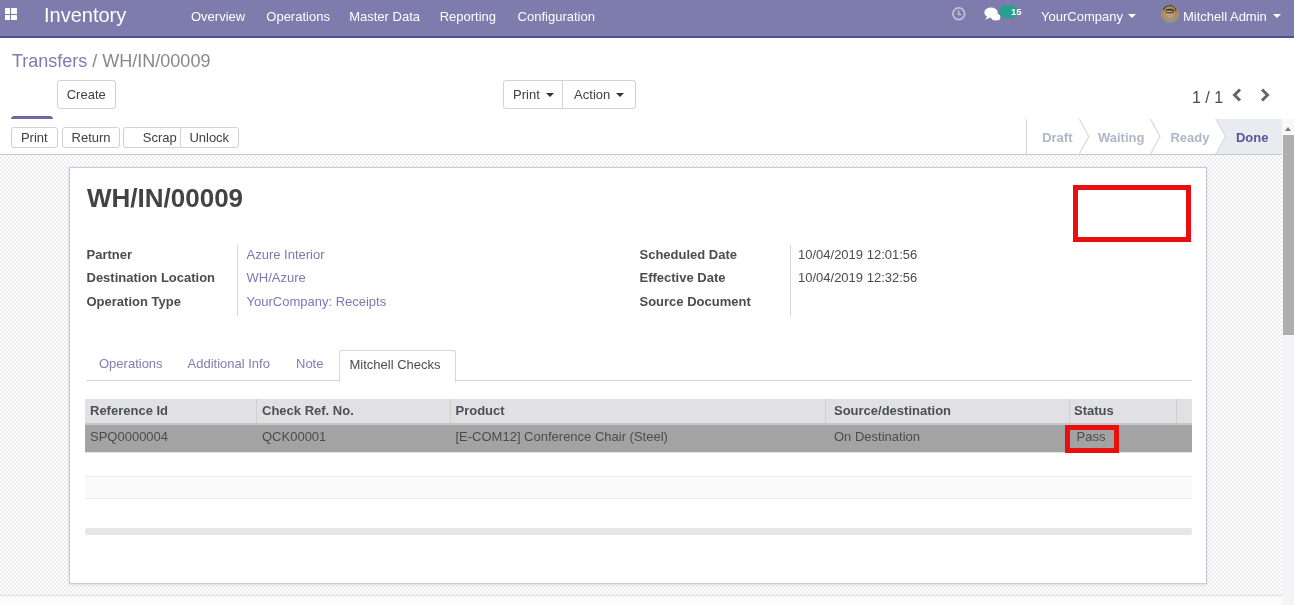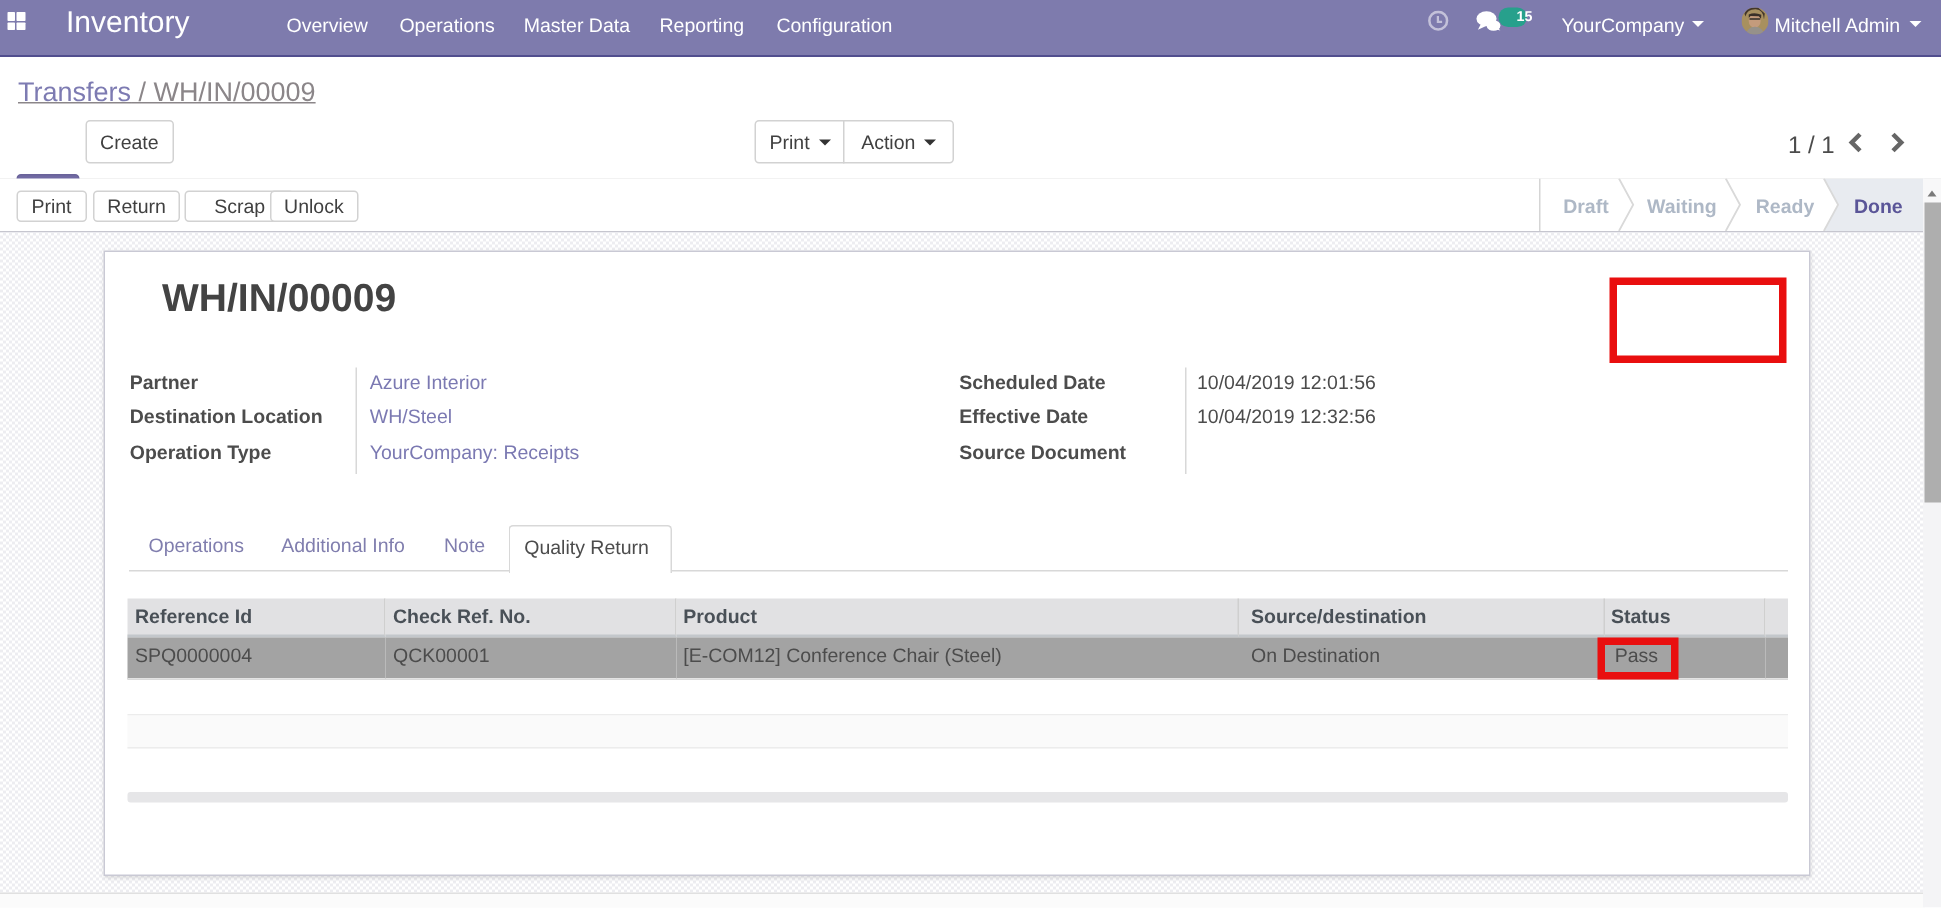--- a/index.html
+++ b/index.html
@@ -13,21 +13,21 @@
   #appicon { left:4.5px; top:8.2px; width:13px; height:11.6px; }
   #appicon div { position:absolute; width:5.5px; height:5.4px; background:#fff; border-radius:0.5px; }
   #brand { left:44px; top:4px; font-size:20px; color:#fff; }
   .navitem { top:9px; font-size:13px; color:#fff;text-align:right; }
   .caret { width:0; height:0; border-left:4px solid transparent; border-right:4px solid transparent; border-top:4.5px solid #fff; }
   #badge { left:999px; top:4.5px; width:19px; height:13.2px; background:#27a08c; border-radius:7px;
     color:#fff; font-size:9.5px; font-weight:bold; text-align:center; line-height:13.2px;padding-left:12px; }
 
   
   #cp { left:0; top:38px; width:1294px; height:81.5px; background:#fff; border-bottom:1px solid #cacaca; }
-  #breadcrumb { left:12px; top:13px; font-size:18px; color:#8b8689;text-decoration:underline; }
+  #breadcrumb { left:12px; top:13px; font-size:18px; color:#8b8689; }
   #breadcrumb a { color:#7d7bb2; text-decoration:none; }
   .btn { position:absolute; border:1px solid #d2d2d2; border-radius:3px; background:#fff; color:#404040;
     text-align:center; font-size:13px; }
   #btn-edit { left:11px; top:41.5px; width:42px; height:29.5px; background:#716aa3; border-color:#6a639a; color:#fff; line-height:28px;margin-top:36px; }
   #btn-create { left:57px; top:41.5px; width:58.5px; height:29.5px; line-height:28px; }
   #grp-print { left:503.4px; top:42.3px; width:60px; height:28.4px; line-height:27px; border-radius:3px 0 0 3px; }
   #grp-action { left:562.4px; top:42.3px; width:73.6px; height:28.4px; line-height:27px; border-radius:0 3px 3px 0; }
   .dcaret { display:inline-block; vertical-align:2px; margin-left:6px; width:0; height:0;
     border-left:4px solid transparent; border-right:4px solid transparent; border-top:4.5px solid #333; }
   #pager { left:1192px; top:51px; font-size:16px; color:#4c4c4c; }
@@ -45,21 +45,21 @@
   
   #sb { left:1282px; top:119px; width:12px; height:486px; background:#f4f4f6; }
   #sb-up { left:0; top:0; width:12px; height:16px; background:#f8f8f9; }
   #sb-up:after { content:""; position:absolute; left:2.8px; top:7.5px; width:0; height:0;
     border-left:3.2px solid transparent; border-right:3.2px solid transparent; border-bottom:4.5px solid #7a7a7a; }
   #sb-thumb { left:0.5px; top:16px; width:11px; height:200px; background:#aeaeae; }
 
   
   #sheet { left:68.5px; top:167px; width:1138.5px; height:416.5px; background:#fff;
     border:1px solid #c9c9d4; box-shadow:0 1px 3px rgba(0,0,0,.12); }
-  #title { left:17.5px; top:14.5px; font-size:26px; font-weight:bold; color:#434343;margin-left:21px; }
+  #title { left:17.5px; top:14.5px; font-size:26px; font-weight:bold; color:#434343; }
   .flabel { position:absolute; font-weight:bold; color:#4c4c4c; }
   .fval { position:absolute; color:#4c4c4c; }
   .fval a { color:#7b79b2; text-decoration:none; }
   #lgroup-border { left:167.5px; top:76.5px; width:0; height:71px; border-left:1px solid #d8d8d8; }
   #rgroup-border { left:720.5px; top:76.5px; width:0; height:71px; border-left:1px solid #d8d8d8; }
 
   
   #tabbar { left:16px; top:181.5px; width:1106px; height:31.5px; border-bottom:1px solid #d8d8d8; }
   .tab { position:absolute; top:181.5px; height:31px; line-height:28px; padding:0 13px; font-size:13px; color:#807eae; }
   #tab-active { position:absolute; top:0; height:32.5px; line-height:27px; padding:0 14px 0 10px;
@@ -162,37 +162,37 @@
 
 <div id="content" class="abs"></div>
 <div id="chatterstrip" class="abs"></div>
 
 <div id="sheet" class="abs">
   <div id="title" class="abs">WH/IN/00009</div>
 
   <div class="flabel" style="left:17px;top:78.5px">Partner</div>
   <div class="fval" style="left:177px;top:78.5px"><a>Azure Interior</a></div>
   <div class="flabel" style="left:17px;top:102px">Destination Location</div>
-  <div class="fval" style="left:177px;top:102px"><a>WH/Steel</a></div>
+  <div class="fval" style="left:177px;top:102px"><a>WH/Azure</a></div>
   <div class="flabel" style="left:17px;top:125.5px">Operation Type</div>
   <div class="fval" style="left:177px;top:125.5px"><a>YourCompany: Receipts</a></div>
   <div id="lgroup-border" class="abs"></div>
 
   <div class="flabel" style="left:570px;top:78.5px">Scheduled Date</div>
   <div class="fval" style="left:728.5px;top:78.5px">10/04/2019 12:01:56</div>
   <div class="flabel" style="left:570px;top:102px">Effective Date</div>
   <div class="fval" style="left:728.5px;top:102px">10/04/2019 12:32:56</div>
   <div class="flabel" style="left:570px;top:125.5px">Source Document</div>
   <div id="rgroup-border" class="abs"></div>
 
   <div id="tabbar" class="abs"></div>
   <div class="tab" style="left:16.5px">Operations</div>
   <div class="tab" style="left:105px">Additional Info</div>
   <div class="tab" style="left:213.5px">Note</div>
-  <div id="tab-active" style="left:269px;top:181.5px">Quality Return</div>
+  <div id="tab-active" style="left:269px;top:181.5px">Mitchell Checks</div>
 
   <div class="th thsep" style="left:15.5px;top:231px;width:172px">Reference Id</div>
   <div class="th thsep" style="left:187.5px;top:231px;width:193.5px">Check Ref. No.</div>
   <div class="th thsep" style="left:381px;top:231px;width:375.5px">Product</div>
   <div class="th thsep" style="left:756.5px;top:231px;width:243.5px;padding-left:8px">Source/destination</div>
   <div class="th thsep" style="left:1000px;top:231px;width:107.5px;padding-left:4.5px">Status</div>
   <div class="th" style="left:1107.5px;top:231px;width:14.5px"></div>
 
   <div class="td" style="left:15.5px;top:257px;width:172px">SPQ0000004</div>
   <div class="td" style="left:187.5px;top:257px;width:193.5px">QCK00001</div>

